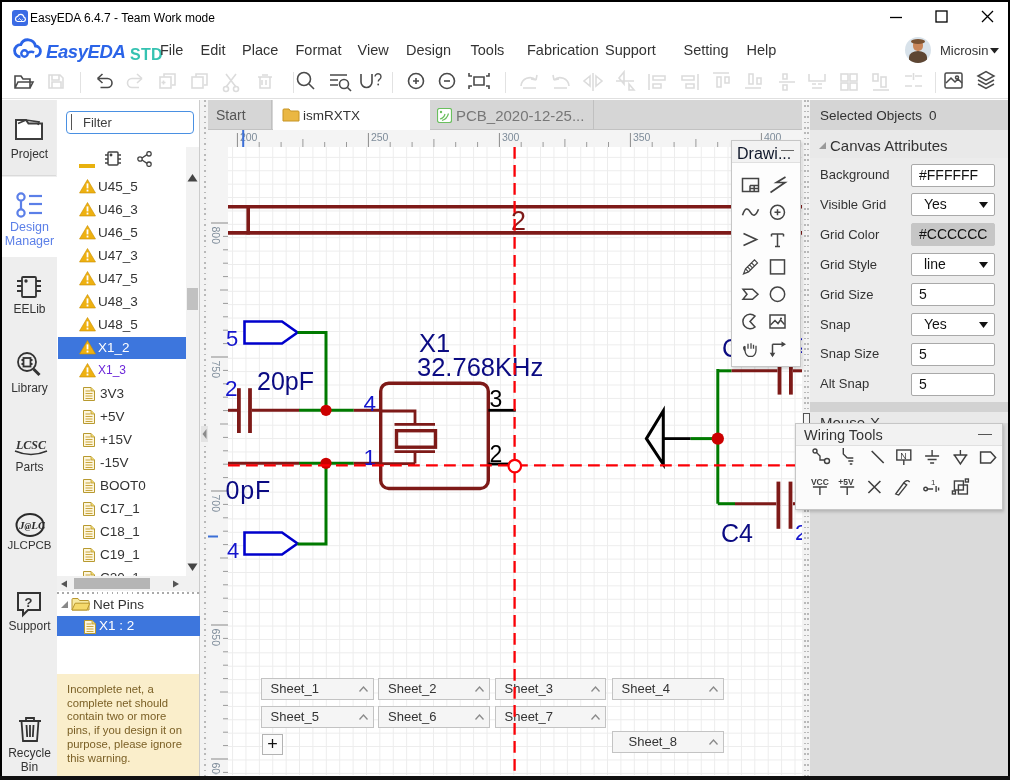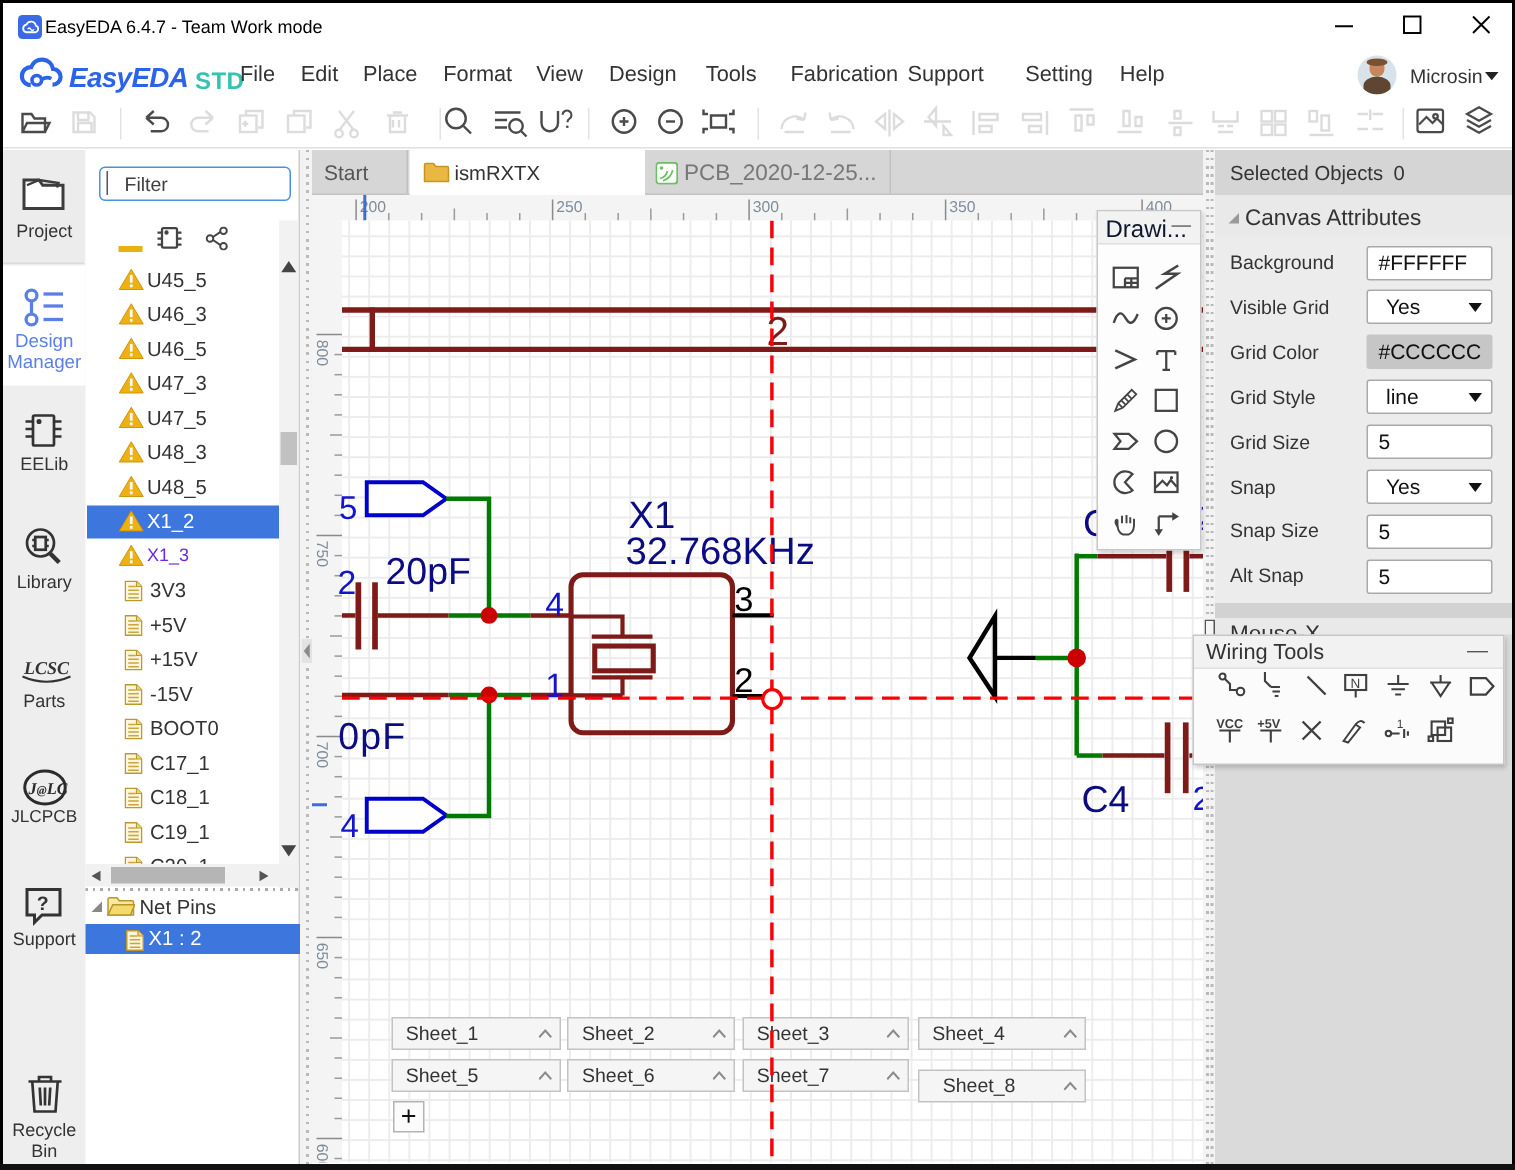--- a/index.html
+++ b/index.html
@@ -419,20 +419,21 @@
         </svg>
 <div class="abs" style="left:36px; top:497px; font-size:13.5px; color:#333;">Net Pins</div>
 <div class="abs" style="left:0; top:515.5px; width:143px; height:20.5px; background:#3d76dd;"></div>
 <div class="abs" style="left:42px; top:518px; font-size:13.5px; color:#fff;">X1 : 2</div>
 <svg class="abs" style="left:27px; top:519.5px;" width="12" height="14" viewBox="0 0 12 14">
           <path d="M0.5 0.5 H8 L11.5 4 V13.5 H0.5 Z" fill="#fdf6dc" stroke="#b89a30" stroke-width="1"></path>
           <path d="M8 0.5 V4 H11.5" fill="#f3d96b" stroke="#b89a30" stroke-width="0.8"></path>
           <path d="M2.5 4 h5 M2.5 6.5 h7 M2.5 9 h7 M2.5 11.5 h7" stroke="#caa53c" stroke-width="1"></path>
         </svg>
       </div>
+    <div class="abs" style="left:0; top:574px; width:142px; height:101.5px; background:#faeecb; font-size:11.3px; color:#7b6026; line-height:13.7px; padding:9px 0 0 10px;">Incomplete net, a<br>complete net should<br>contain two or more<br>pins, if you design it on<br>purpose, please ignore<br>this warning.</div>
   </div>
   <div id="splitL" class="abs">
       <div class="dotcol" style="left:4px"></div>
  <svg class="abs" style="left:0.5px; top:326px;" width="7" height="16" viewBox="0 0 7 16">
         <rect x="0" y="0" width="7" height="16" fill="#e3e3e3"></rect>
         <path d="M5.5 3 L1.5 8 L5.5 13 Z" fill="#8a8a8a"></path>
       </svg>
     </div>
   <div id="tabbar" class="abs">
 <div class="abs" style="left:0; top:0; width:64px; height:29px; border-right:1px solid #c0c0c0;"></div>
@@ -567,21 +568,21 @@
         </svg></div>
       <div class="sheettab" style="left:260.5px; top:705.5px; width:113px;">Sheet_5<svg class="sheetchev" viewBox="0 0 9 6">
           <path d="M0.5 5.5 L4.5 1 L8.5 5.5" fill="none" stroke="#8a8a8a" stroke-width="1.3"></path>
         </svg></div>
       <div class="sheettab" style="left:378px; top:705.5px; width:112px;">Sheet_6<svg class="sheetchev" viewBox="0 0 9 6">
           <path d="M0.5 5.5 L4.5 1 L8.5 5.5" fill="none" stroke="#8a8a8a" stroke-width="1.3"></path>
         </svg></div>
       <div class="sheettab" style="left:494.5px; top:705.5px; width:111.5px;">Sheet_7<svg class="sheetchev" viewBox="0 0 9 6">
           <path d="M0.5 5.5 L4.5 1 L8.5 5.5" fill="none" stroke="#8a8a8a" stroke-width="1.3"></path>
         </svg></div>
-      <div class="sheettab" style="left:611.5px; top:713px; width:112px;padding-left:16px;">Sheet_8<svg class="sheetchev" viewBox="0 0 9 6">
+      <div class="sheettab" style="left:611.5px; top:731px; width:112px;padding-left:16px;">Sheet_8<svg class="sheetchev" viewBox="0 0 9 6">
           <path d="M0.5 5.5 L4.5 1 L8.5 5.5" fill="none" stroke="#8a8a8a" stroke-width="1.3"></path>
         </svg></div>
       <div class="abs" style="left:262px; top:733.5px; width:21px; height:21px; background:#fbfbfb; border:1px solid #b3b3b3; font-size:18px; color:#111; text-align:center; line-height:19px;">+</div>
     </div>
   <svg id="schsvg" class="abs" style="left:208px; top:147px; z-index:20; pointer-events:none;" width="594" height="628" viewBox="208 147 594 628">
       <g stroke="#7e1a18" stroke-width="3.6" fill="none">
         <line x1="228" y1="206.7" x2="802" y2="206.7"></line>
         <line x1="228" y1="232.9" x2="802" y2="232.9"></line>
         <line x1="248.2" y1="205" x2="248.2" y2="234.5"></line>
       </g>

